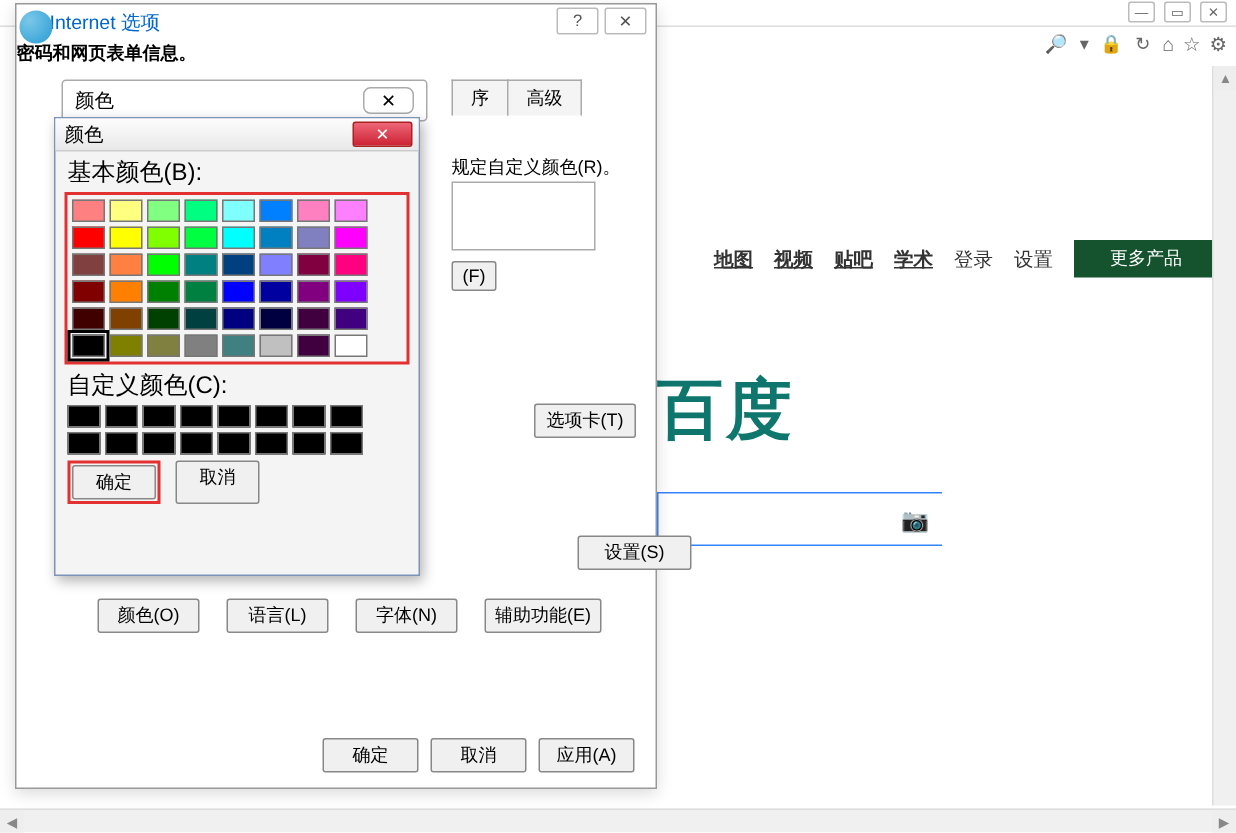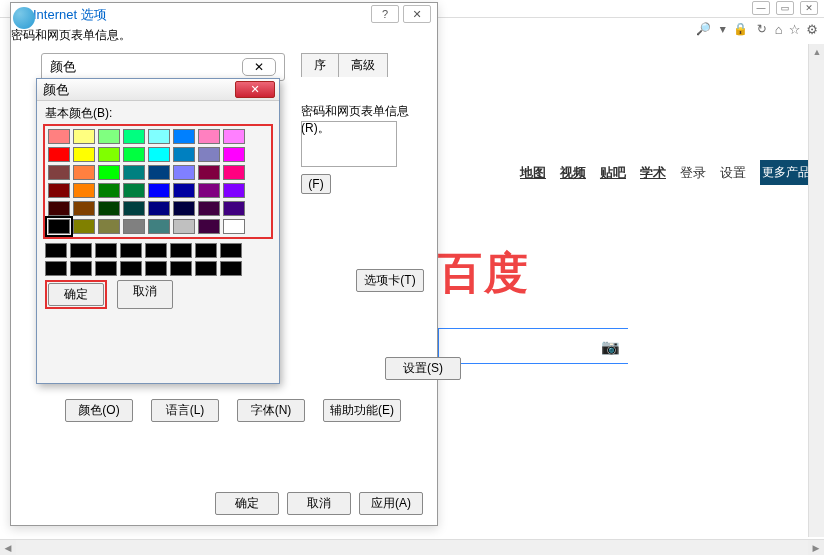--- a/index.html
+++ b/index.html
@@ -22,55 +22,55 @@
 
 .hp-text { position: absolute; top: 100px; left: 290px; font-size: 12px; }
 .hp-textarea { position: absolute; top: 118px; left: 290px; width: 96px; height: 46px; border: 1px solid #aaa; }
 
 .row-btns { position: absolute; display: flex; gap: 8px; }
 .std-btn { border: 1px solid #888; background: #f0f0f0; padding: 2px 6px; font-size: 12px; border-radius: 2px; cursor: pointer; min-width: 68px; text-align: center; }
 .std-btn.wide { min-width: 88px; }
 
 .row1 { top: 171px; left: 290px; }
 .row2 { top: 266px; left: 345px; }
-.row3 { top: 310px; left: 290px; font-size: 12px; }
+.row3 { top: 310px; left: 290px; font-size: 12px; font-weight: bold; }
 .row4 { top: 354px; left: 290px; }
 .row4 .std-btn { min-width: 76px; }
 .row5 { top: 396px; left: 54px; gap: 18px; }
 
 .dlg-footer { position: absolute; bottom: 10px; right: 14px; display: flex; gap: 8px; }
 .dlg-footer .std-btn { min-width: 64px; }
 
 
 .color-tab { position: absolute; left: 30px; top: 50px; width: 244px; height: 28px; border: 1px solid #aaa; background: #fff; border-radius: 3px; display: flex; align-items: center; padding: 0 8px; font-size: 13px; }
 .color-tab-close { position: absolute; right: 8px; top: 4px; width: 34px; height: 18px; border: 1px solid #aaa; border-radius: 5px; display: flex; align-items: center; justify-content: center; font-size: 12px; }
 
 
 .dlg-color { position: absolute; left: 36px; top: 78px; width: 244px; height: 306px; border: 1px solid #7a95b8; background: #f4f4f4; box-shadow: 2px 3px 8px rgba(0,0,0,0.3); }
 .dlg-color-title { height: 22px; background: linear-gradient(#fdfdfd, #e8e8e8); display: flex; align-items: center; padding: 0 6px; font-size: 13px; border-bottom: 1px solid #ccc; }
 .dlg-color-close { position: absolute; right: 4px; top: 2px; width: 40px; height: 17px; background: linear-gradient(#e67, #c23); border: 1px solid #a22; border-radius: 2px; display: flex; align-items: center; justify-content: center; color: #fff; font-size: 11px; cursor: pointer; }
-.section-label { font-size: 12px; margin: 4px 6px 2px 8px; }
+.section-label { font-size: 16px; margin: 4px 6px 2px 8px; }
 .swatch-frame { border: 2px solid #e33030; margin: 0 6px 4px 6px; padding: 3px; }
 .swatch-grid { display: grid; grid-template-columns: repeat(8, 22px); grid-auto-rows: 15px; gap: 3px 3px; }
 .swatch { border: 1px solid #777; cursor: pointer; }
 .swatch.selected { outline: 2px solid #000; outline-offset: 1px; }
 .custom-grid { display: grid; grid-template-columns: repeat(8, 22px); grid-auto-rows: 15px; gap: 3px; margin: 2px 8px; }
 .define-btn { margin: 6px 8px; }
 .define-btn .std-btn { width: 100%; }
 .color-footer { display: flex; gap: 10px; margin: 4px 8px; }
 .color-footer .ok-frame { border: 2px solid #e33030; padding: 1px; }
 .color-footer .std-btn { min-width: 56px; }
 
 
 .page-bg { position: absolute; left: 438px; top: 44px; right: 2px; bottom: 2px; background: #fff; }
 .baidu-nav { position: absolute; top: 116px; right: 10px; display: flex; gap: 14px; align-items: center; font-size: 13px; }
 .baidu-nav .nl { text-decoration: underline; color: #333; font-weight: bold; cursor: pointer; }
 .baidu-nav .plain { color: #333; cursor: pointer; }
-.more-link { background: #0c4a6e; color: #fff; padding: 4px 2px; font-size: 12px; cursor: pointer; }
-.baidu-logo { position: absolute; top: 200px; left: 0px; font-size: 44px; font-weight: bold; color: #ef4444; font-family: SimSun, serif; letter-spacing: 2px; }
+.more-link { background: #14532d; color: #fff; padding: 4px 24px; font-size: 12px; cursor: pointer; }
+.baidu-logo { position: absolute; top: 200px; left: 0px; font-size: 44px; font-weight: bold; color: #0f766e; font-family: SimSun, serif; letter-spacing: 2px; }
 .search-bar { position: absolute; top: 284px; left: 0; display: flex; }
 .search-input { width: 190px; height: 36px; border: 1px solid #3385ff; border-right: none; padding: 0 28px 0 6px; }
 .cam-icon { position: absolute; left: 163px; top: 10px; color: #aaa; font-size: 15px; }
 .search-btn { width: 94px; height: 36px; background: #398bfb; color: #fff; border: none; font-size: 14px; cursor: pointer; }
 
 .scrollbar-v { position: absolute; right: 0; top: 44px; bottom: 18px; width: 16px; background: #f0f0f0; border-left: 1px solid #ddd; }
 .scrollbar-h { position: absolute; left: 0; right: 0; bottom: 0; height: 16px; background: #f0f0f0; border-top: 1px solid #ddd; }
 .scroll-arrow { width: 16px; height: 16px; display: flex; align-items: center; justify-content: center; color: #888; font-size: 9px; background: #eee; }
 </style>
 </head>
@@ -131,21 +131,21 @@
   <div class="color-tab">
     <span>颜色</span>
     <div class="color-tab-close">✕</div>
   </div>
 
   <div style="position:absolute;top:50px;left:290px;display:flex">
     <div class="dlg-tab">序</div>
     <div class="dlg-tab">高级</div>
   </div>
 
-  <div class="hp-text">密码和网页表单信息(R)。</div>
+  <div class="hp-text">规定自定义颜色(R)。</div>
   <div class="hp-textarea"></div>
 
   <div class="row-btns row1">
     <div class="std-btn" style="min-width:30px">(F)</div>
   </div>
 
   <div class="row-btns row2">
     <div class="std-btn">选项卡(T)</div>
   </div>
 
@@ -221,20 +221,21 @@
         <div class="swatch" style="background: rgb(128, 128, 0);"></div>
         <div class="swatch" style="background: rgb(128, 128, 64);"></div>
         <div class="swatch" style="background: rgb(128, 128, 128);"></div>
         <div class="swatch" style="background: rgb(64, 128, 128);"></div>
         <div class="swatch" style="background: rgb(192, 192, 192);"></div>
         <div class="swatch" style="background: rgb(64, 0, 64);"></div>
         <div class="swatch" style="background: rgb(255, 255, 255);"></div>
       </div>
   </div>
 
+  <div class="section-label">自定义颜色(C):</div>
   <div class="custom-grid" id="custom-grid">
       <div class="swatch" style="background: rgb(0, 0, 0);"></div>
       <div class="swatch" style="background: rgb(0, 0, 0);"></div>
       <div class="swatch" style="background: rgb(0, 0, 0);"></div>
       <div class="swatch" style="background: rgb(0, 0, 0);"></div>
       <div class="swatch" style="background: rgb(0, 0, 0);"></div>
       <div class="swatch" style="background: rgb(0, 0, 0);"></div>
       <div class="swatch" style="background: rgb(0, 0, 0);"></div>
       <div class="swatch" style="background: rgb(0, 0, 0);"></div>
       <div class="swatch" style="background: rgb(0, 0, 0);"></div>

